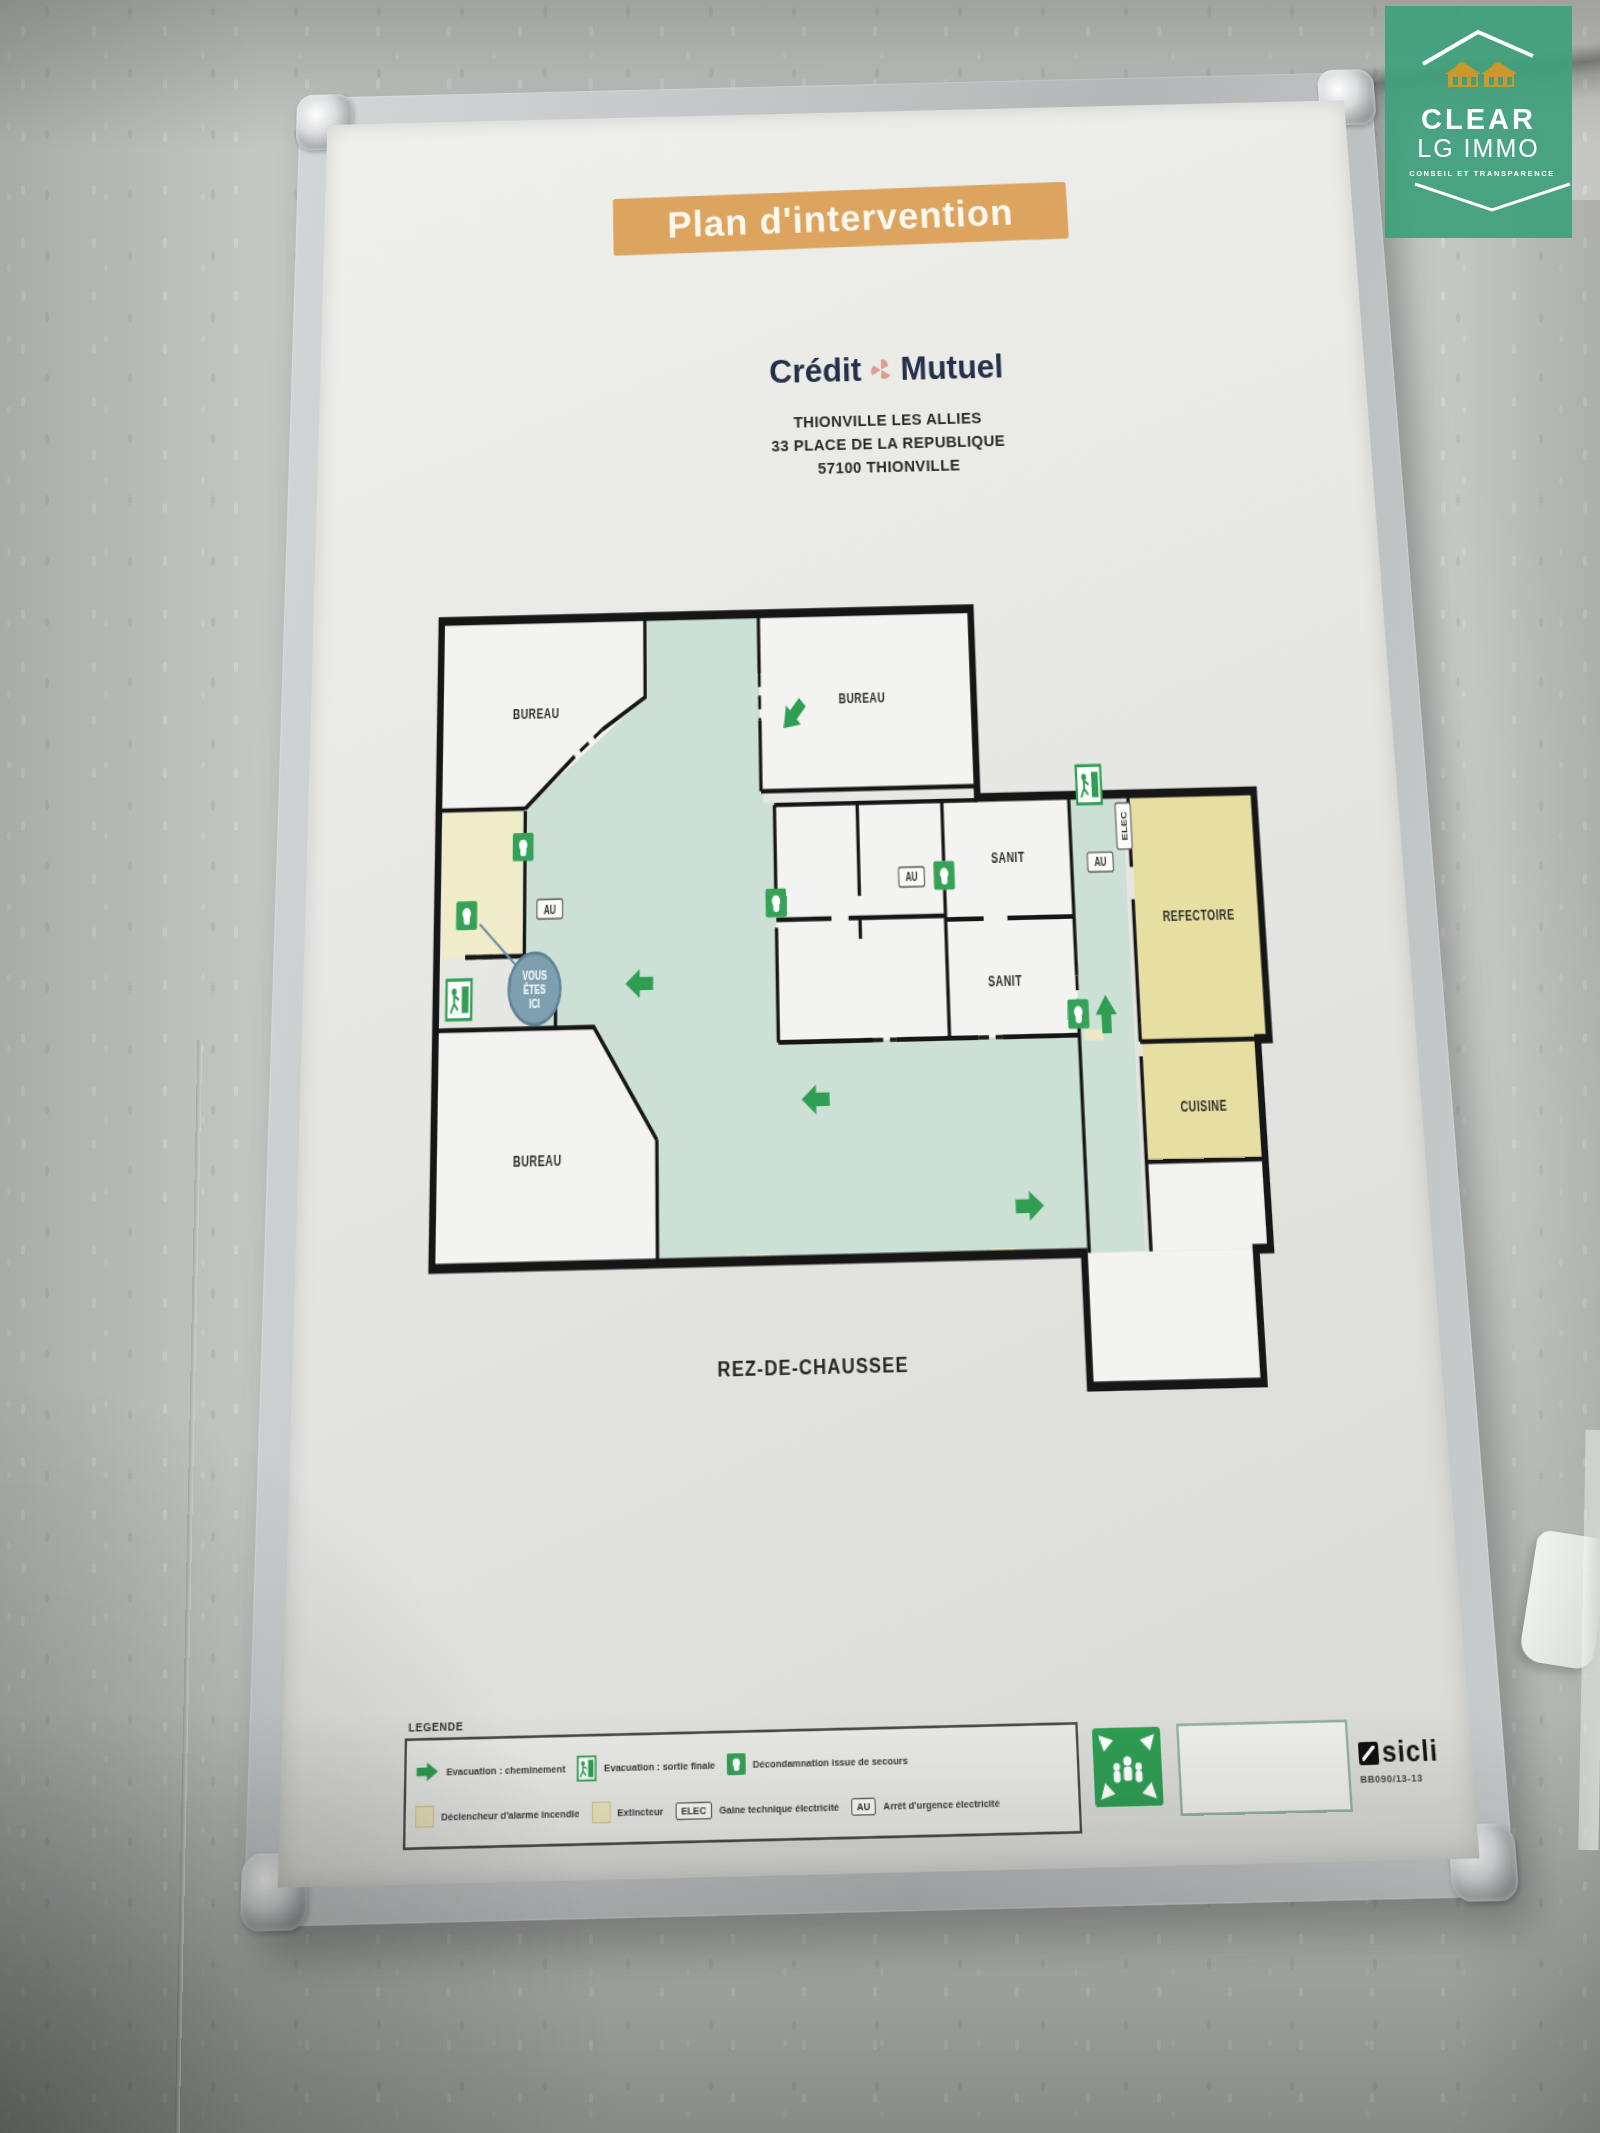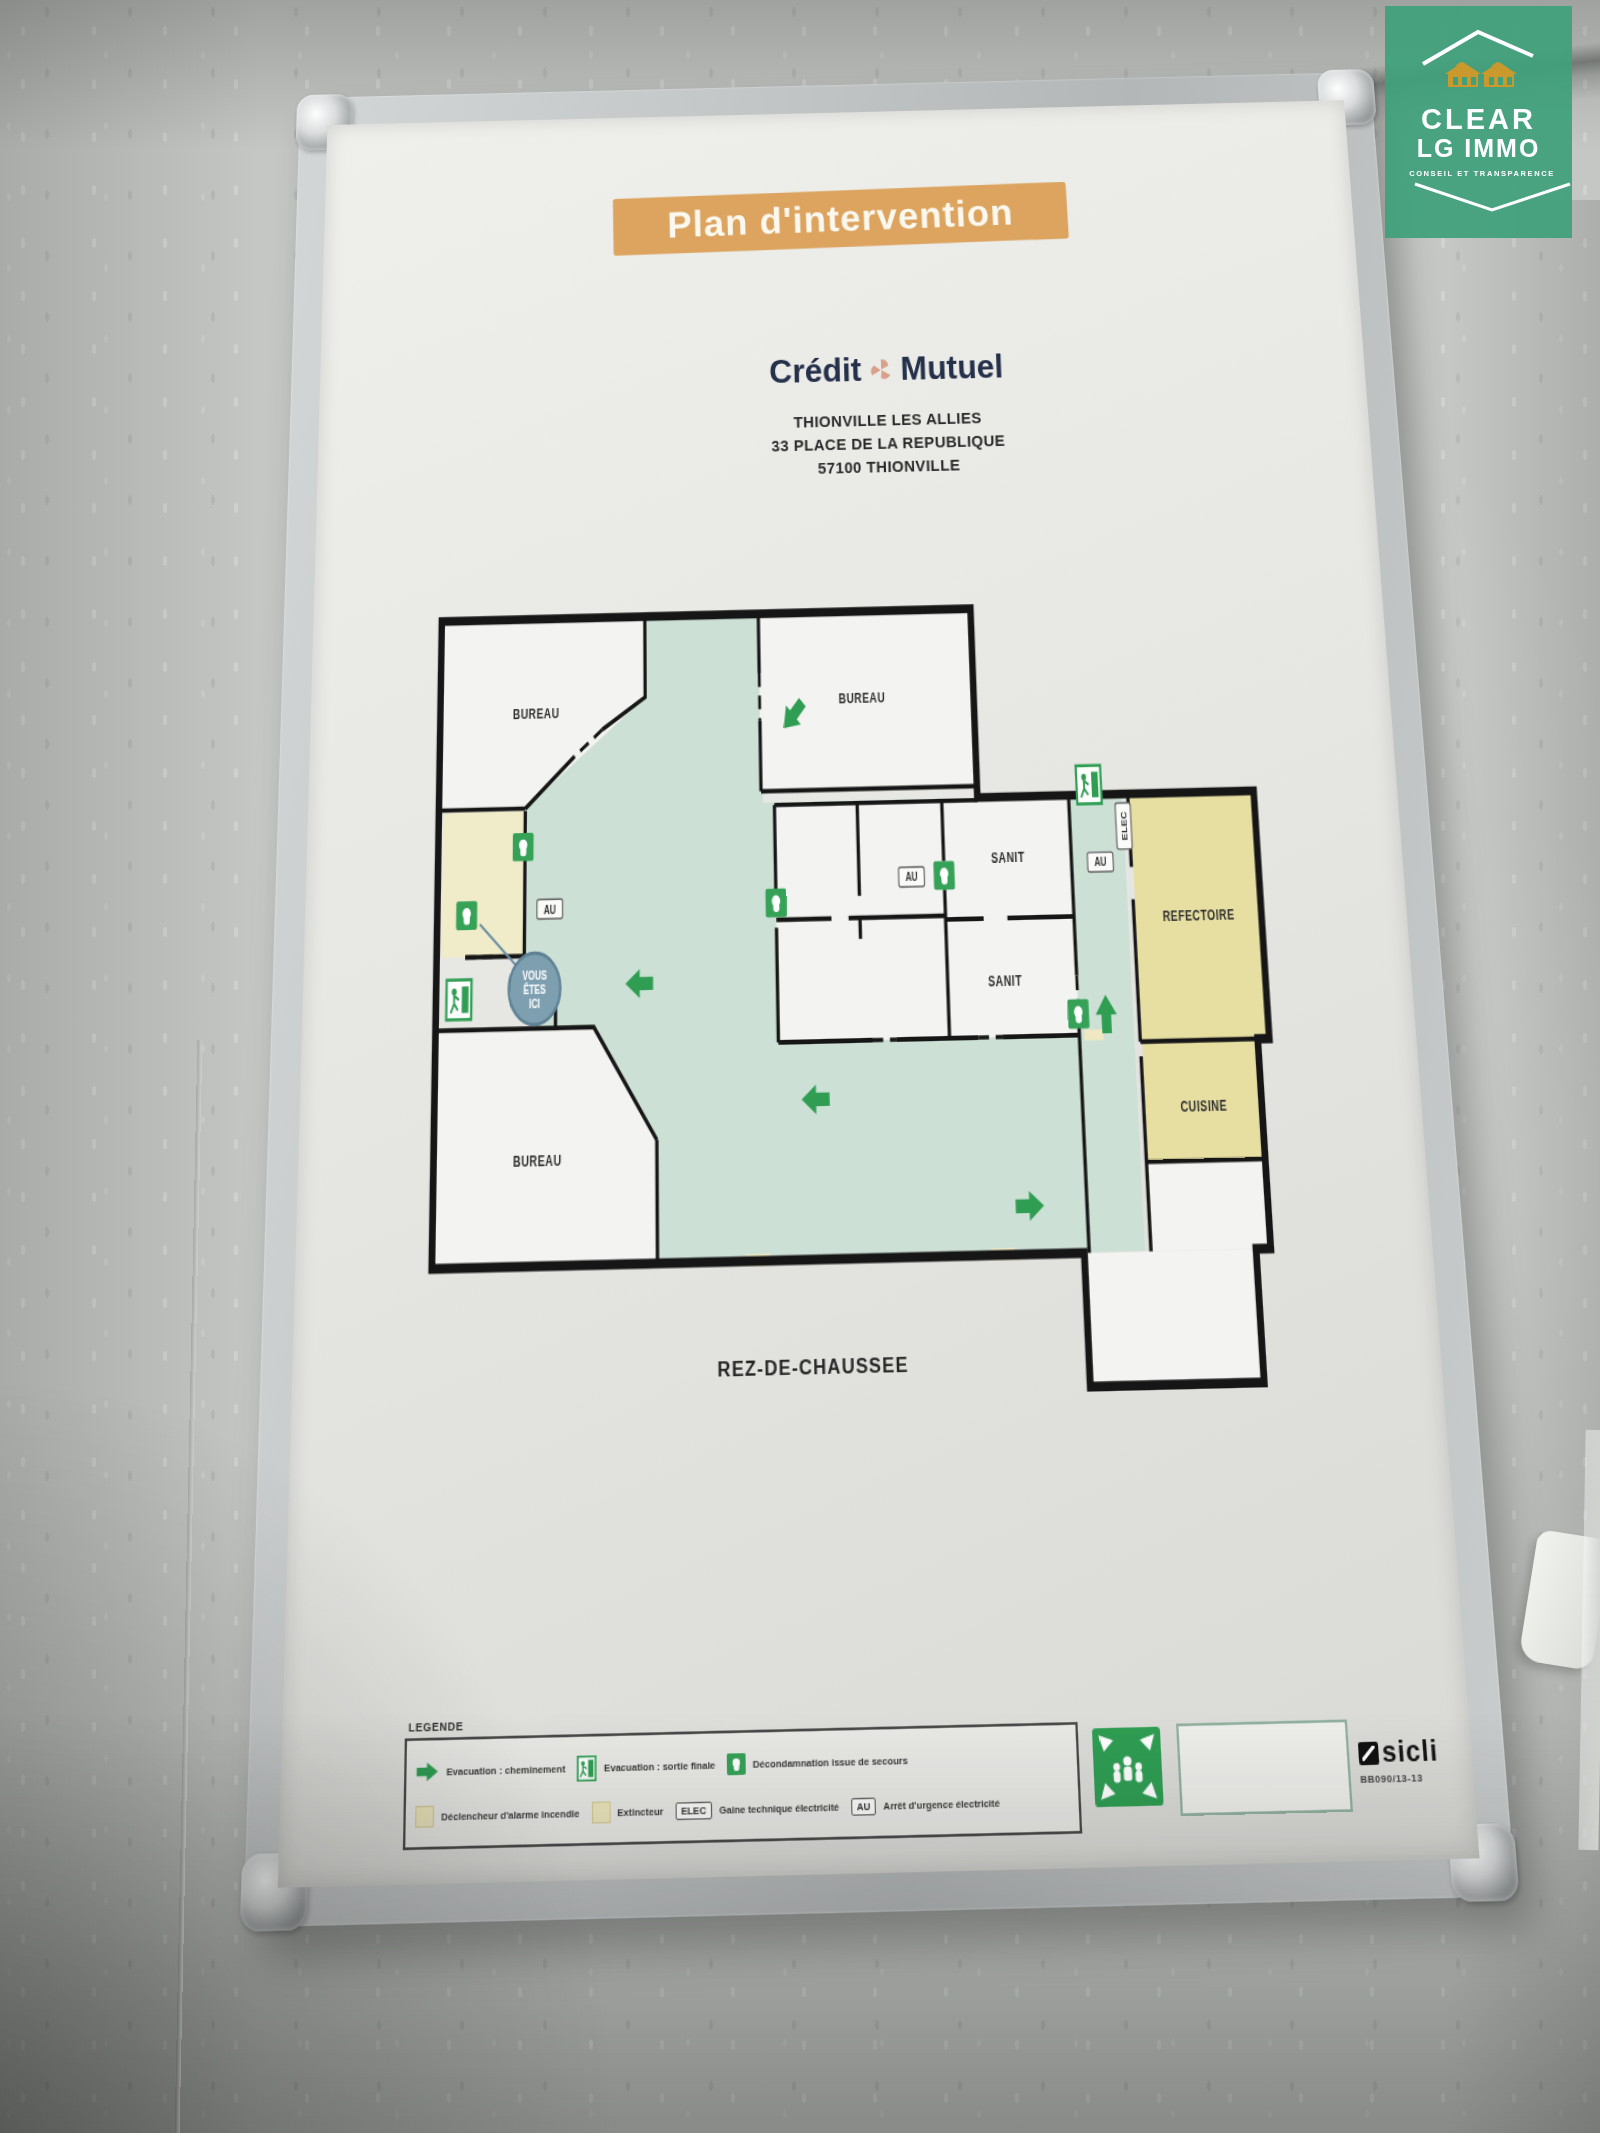--- a/index.html
+++ b/index.html
@@ -71,21 +71,21 @@
   .sicli-mark{width:17px;height:17px;background:#101010;position:relative;border-radius:2px;}
   .sicli-mark:after{content:"";position:absolute;left:3px;top:3px;width:11px;height:11px;
     background:linear-gradient(135deg,transparent 40%,#fff 41%,#fff 58%,transparent 59%);}
   .sicli-name{font-size:22px;font-weight:700;color:#141414;letter-spacing:1px;}
   .sicli-ref{font-size:8px;font-weight:700;color:#444;margin-top:2px;letter-spacing:.5px;}
 
   
   .brand-overlay{position:absolute;left:1385px;top:6px;width:187px;height:232px;
     background:rgba(63,160,124,.93);color:#fff;text-align:center;z-index:5;}
   .brand-name{font-size:29px;font-weight:700;letter-spacing:3px;margin-top:2px;}
-  .brand-name2{font-size:25px;font-weight:700;letter-spacing:2px;margin-top:-2px;}
+  .brand-name2{font-size:25px;font-weight:400;letter-spacing:2px;margin-top:-2px;}
   .brand-tag{font-size:7.5px;font-weight:700;letter-spacing:1.6px;margin-top:6px;padding-left:7px;}
 </style>
 </head>
 <body>
 
 <div class="scene">
 
   <div class="shade" id="shade-top"></div>
   <div class="shade" id="seam"></div>
   <div class="shade" id="shade-left"></div>

